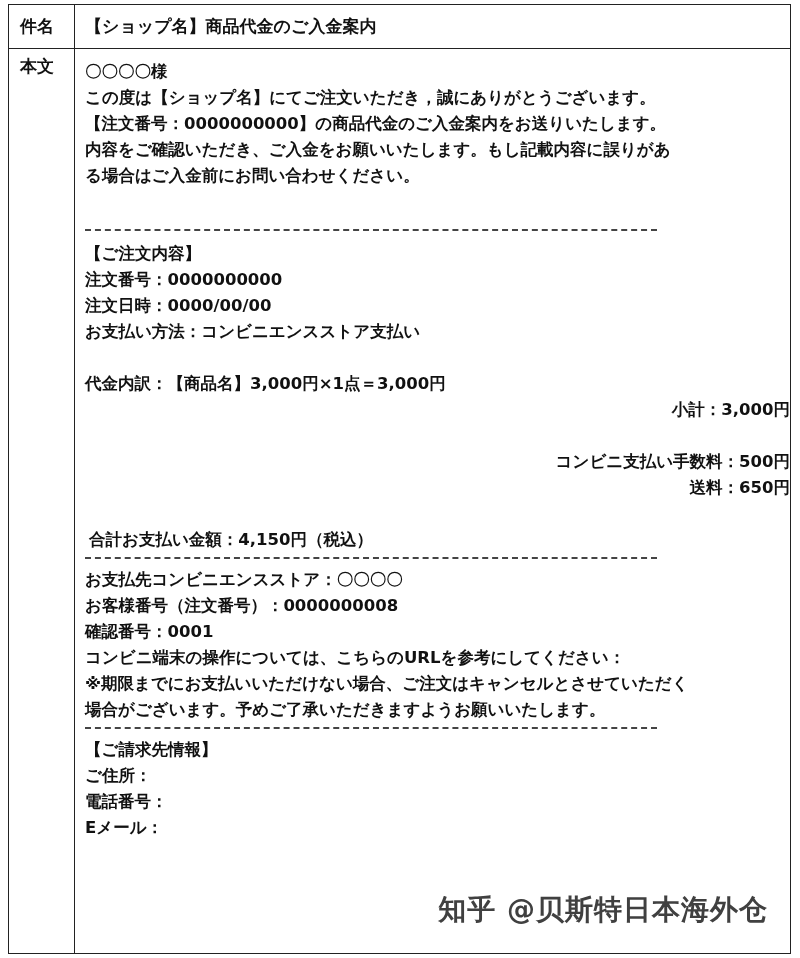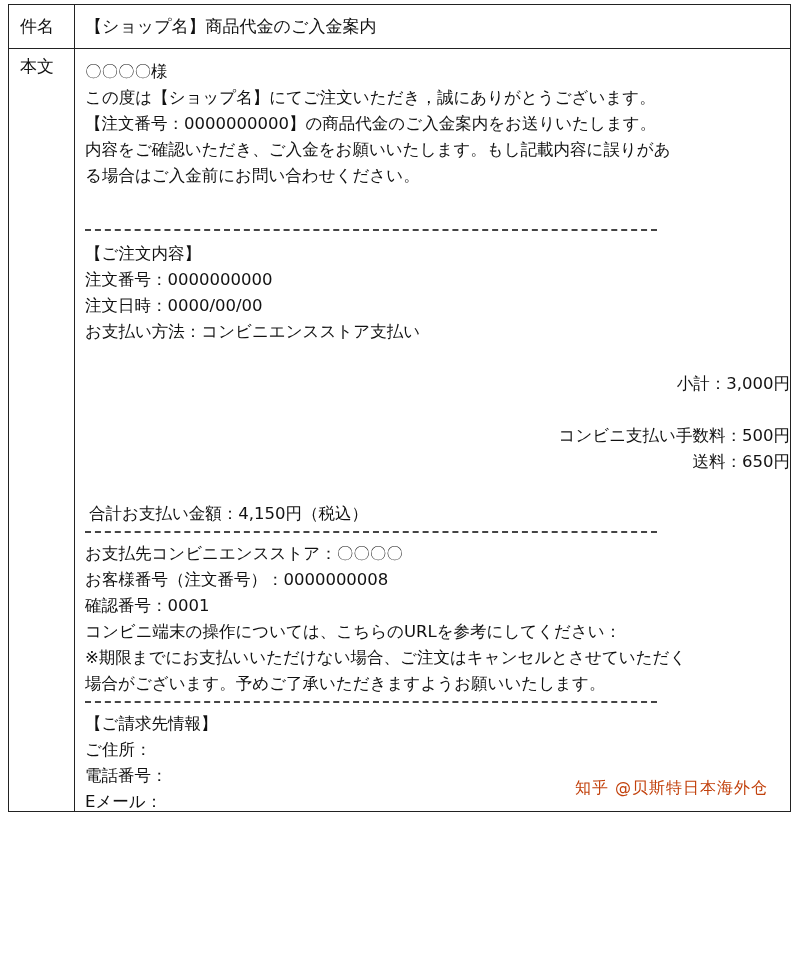--- a/index.html
+++ b/index.html
@@ -2,41 +2,41 @@
 <html><head>
   <meta charset="utf-8">
   <style>
     html, body { margin: 0; padding: 0; background: #ffffff; }
     body {
       width: 800px; height: 958px; position: relative; overflow: hidden;
       font-family: "DejaVu Sans", "Liberation Sans", sans-serif;
       color: #111111;
     }
     .sheet {
-      position: absolute; left: 8px; top: 4px; width: 783px; height: 808px;
-      border: 1.5px solid #222; box-sizing: border-box;
+      position: absolute; left: 8px; top: 4px; width: 783px; height: 950px;
+      border: 1.5px solid #222; box-sizing: border-box; font-weight: bold;
     }
     .row-subject { position: absolute; left: 0; top: 0; width: 100%; height: 44px; border-bottom: 1.5px solid #222; box-sizing: border-box; }
     .row-body { position: absolute; left: 0; top: 40px; width: 100%; bottom: 0; }
     .cell-label { position: absolute; left: 0; top: 0; height: 100%; width: 66px; border-right: 1.5px solid #222; box-sizing: border-box; font-size: 17px; padding: 10px 0 0 11px; }
     .cell-value { position: absolute; left: 66px; right: 0; top: 0; font-size: 17px; padding: 10px 0 0 10px; white-space: nowrap; }
     .body-value { position: absolute; left: 66px; right: 0; top: 14px; padding-left: 10px; }
     .line { font-size: 16.5px; height: 26px; line-height: 26px; white-space: nowrap; }
     .blank { height: 26px; }
     .indent { padding-left: 100px; text-align: right; }
     .sep { height: 26px; position: relative; }
     .sep::after {
       content: ""; position: absolute; left: 0; top: 14px; width: 572px; height: 0;
       border-top: 2px dashed #444;
     }
     .sep.tight { height: 14px; }
     .sep.tight::after { top: 4px; }
     .watermark {
-      position: absolute; right: 22px; bottom: 12px; font-size: 16px;
-      color: #c2410c; letter-spacing: 1px; white-space: nowrap;
+      position: absolute; right: 22px; bottom: 24px; font-size: 28px;
+      color: #404040; letter-spacing: 1px; white-space: nowrap;
     }
   </style>
 </head>
 <body>
 
 <div class="sheet">
   <div class="row-subject">
     <div class="cell-label">件名</div>
     <div class="cell-value">【ショップ名】商品代金のご入金案内</div>
   </div>
@@ -50,20 +50,21 @@
       <div class="line">内容をご確認いただき、ご入金をお願いいたします。もし記載内容に誤りがあ</div>
       <div class="line">る場合はご入金前にお問い合わせください。</div>
       <div class="blank"></div>
       <div class="sep"></div>
 
       <div class="line">【ご注文内容】</div>
       <div class="line">注文番号：0000000000</div>
       <div class="line">注文日時：0000/00/00</div>
       <div class="line">お支払い方法：コンビニエンスストア支払い</div>
       <div class="blank"></div>
+      <div class="line">代金内訳：【商品名】3,000円×1点＝3,000円</div>
       <div class="line indent">小計：3,000円</div>
       <div class="blank"></div>
       <div class="line indent">コンビニ支払い手数料：500円</div>
       <div class="line indent">送料：650円</div>
       <div class="blank"></div>
       <div class="line" style="padding-left:4px">合計お支払い金額：4,150円（税込）</div>
       <div class="sep tight"></div>
 
       <div class="line">お支払先コンビニエンスストア：〇〇〇〇</div>
       <div class="line">お客様番号（注文番号）：0000000008</div>

